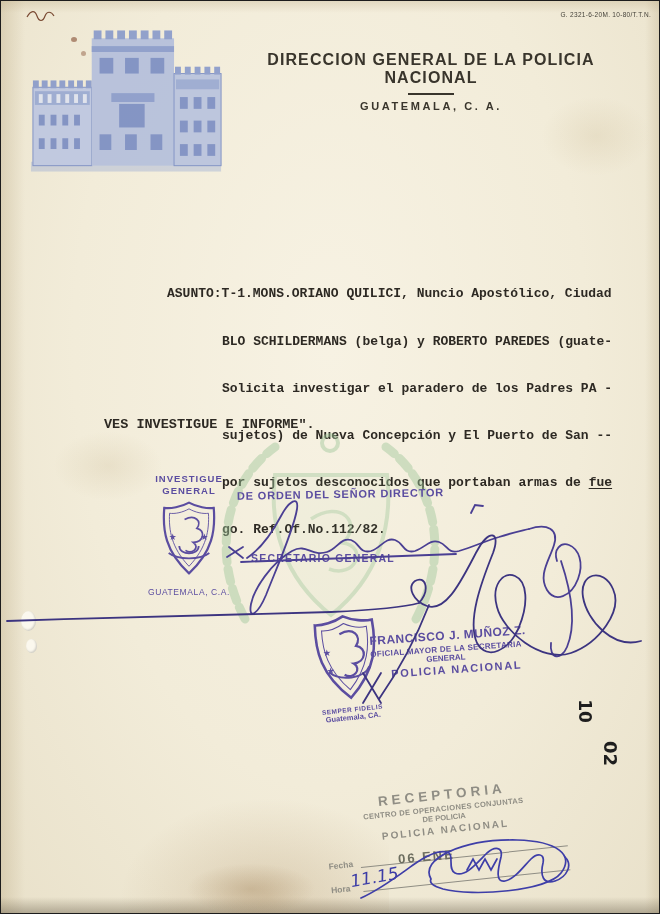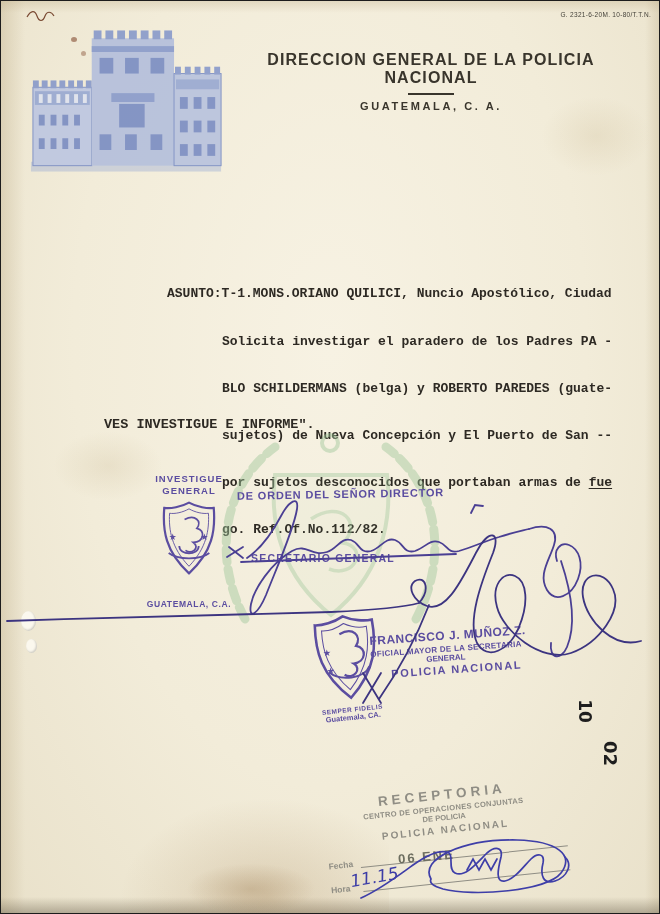--- a/index.html
+++ b/index.html
@@ -25,21 +25,21 @@
   
   .corner-note{top:10px;right:8px;font-size:6.5px;color:#45423a;letter-spacing:.3px;}
   .header-block{left:255px;top:50px;width:350px;text-align:center;color:#39352c;}
   .header-agency{font-size:16px;font-weight:700;letter-spacing:1.1px;}
   .header-rule{width:46px;height:2px;background:#39352c;margin:6px auto 5px;}
   .header-location{font-size:11px;font-weight:700;letter-spacing:2.6px;}
   
   .violet{color:#5b4da0;}
   .stamp1{left:136px;top:472px;width:104px;text-align:center;}
   .stamp1 .t{font-size:9.5px;font-weight:700;letter-spacing:1px;line-height:11.5px;}
-  .stamp1 .f{font-size:8.5px;font-weight:700;letter-spacing:.6px;margin-top:19px;}
+  .stamp1 .f{font-size:8.5px;font-weight:400;letter-spacing:.6px;margin-top:7px;}
   .orden-header{left:236px;top:487px;font-size:11px;font-weight:700;letter-spacing:.8px;transform:rotate(-1deg);}
   .secretario-label{left:250px;top:551px;font-size:10.5px;font-weight:700;letter-spacing:1.2px;}
   .munoz{left:368px;top:633px;width:212px;transform:rotate(-4deg);transform-origin:left top;}
   .munoz .name{font-size:12px;font-weight:700;letter-spacing:.5px;}
   .munoz .t1{font-size:8px;letter-spacing:.3px;margin-top:2px;font-weight:700;}
   .munoz .t2{font-size:8px;font-weight:700;text-align:center;width:150px;}
   .munoz .org{font-size:11px;font-weight:700;letter-spacing:1.6px;text-align:center;width:170px;margin-top:1px;}
   .badge2{left:292px;top:612px;width:110px;text-align:center;transform:rotate(-6deg);}
   .badge2 .motto{font-size:6.5px;font-weight:700;letter-spacing:.5px;margin-top:1px;}
   .badge2 .place{font-size:7.5px;font-weight:700;}
@@ -186,22 +186,22 @@
 
   <div class="abs header-block">
     <div class="header-agency">DIRECCION GENERAL DE LA POLICIA NACIONAL</div>
     <div class="header-rule"></div>
     <div class="header-location">GUATEMALA, C. A.</div>
   </div>
 
 
   <div class="abs typed asunto">
     <div><span>ASUNTO:</span><span>T-1.MONS.ORIANO QUILICI, Nuncio Apostólico, Ciudad</span></div>
+    <div class="ind">BLO SCHILDERMANS (belga) y ROBERTO PAREDES (guate-</div>
     <div class="ind">Solicita investigar el paradero de los Padres PA -</div>
-    <div class="ind">BLO SCHILDERMANS (belga) y ROBERTO PAREDES (guate-</div>
     <div class="ind">sujetos) de Nueva Concepción y El Puerto de San --</div>
     <div class="ind"><span>por sujetos desconocidos que portaban armas de </span><span class="u">fue</span></div>
     <div class="ind">go. Ref.Of.No.112/82.</div>
   </div>
 
   <div class="abs typed resolution">
     <div>VES INVESTIGUE E INFORME".</div>
   </div>
 
   <svg class="abs seal-green" width="235" height="232" viewBox="0 0 235 232">

